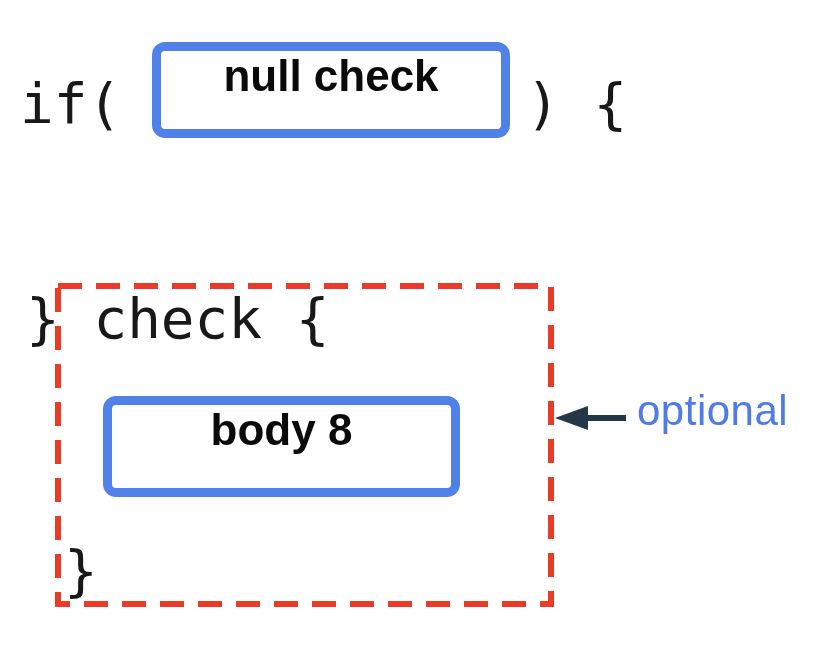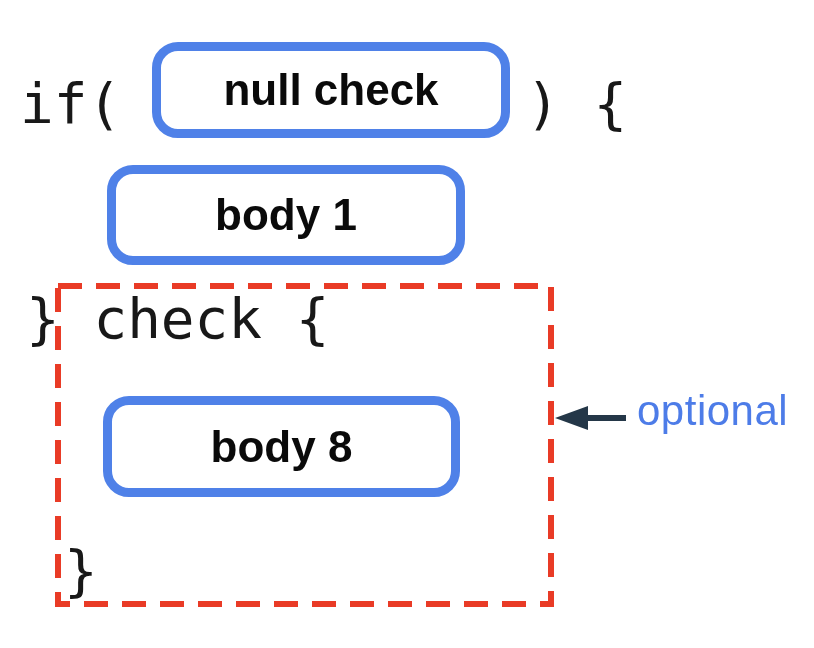--- a/index.html
+++ b/index.html
@@ -32,24 +32,24 @@
     color: var(--code-text);
     height: 72px;
     display: flex;
     align-items: center;
     white-space: pre;
   }
   .node-box {
     position: absolute;
     box-sizing: border-box;
     border: 9px solid var(--box-border);
-    border-radius: 26px;
+    border-radius: 13px;
     background: #ffffff;
     display: flex;
-    align-items: center;
+    align-items: flex-start;
     justify-content: center;
   }
   .node-label {
     font-family: "Liberation Sans", sans-serif;
     font-weight: 700;
     font-size: 44px;
     color: var(--label-text);
     letter-spacing: 0px;
   }
   #code-if-open   { left: 20px;  top: 67px;  }
@@ -101,23 +101,20 @@
 <div class="canvas">
 
   <div class="code" id="code-if-open">if(</div>
 
   <div class="node-box" id="box-condition">
     <span class="node-label">null check</span>
   </div>
 
   <div class="code" id="code-if-close">) {</div>
 
-  <div class="node-box" id="box-body1">
-    <span class="node-label">body 1</span>
-  </div>
 
   <svg id="optional-region" viewBox="0 0 506 332" aria-hidden="true">
     <rect x="6" y="6" width="493" height="318"></rect>
   </svg>
 
   <div class="code" id="code-else-line">} check {</div>
 
   <div class="node-box" id="box-body2">
     <span class="node-label">body 8</span>
   </div>

